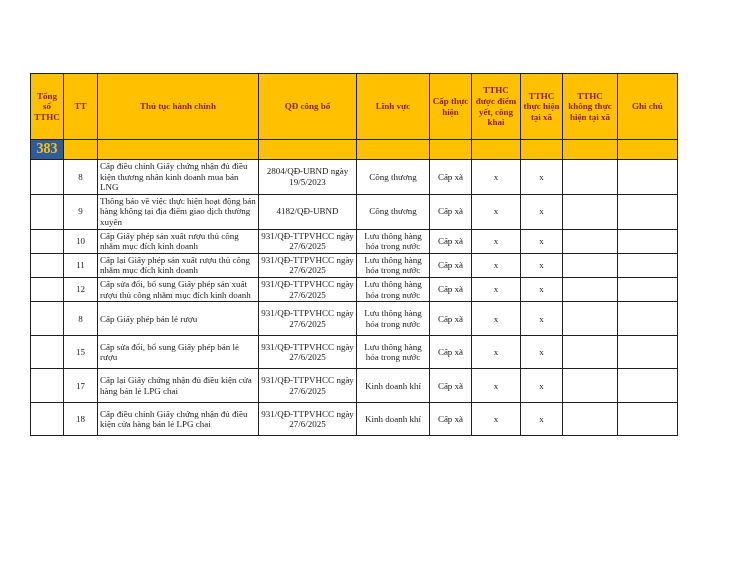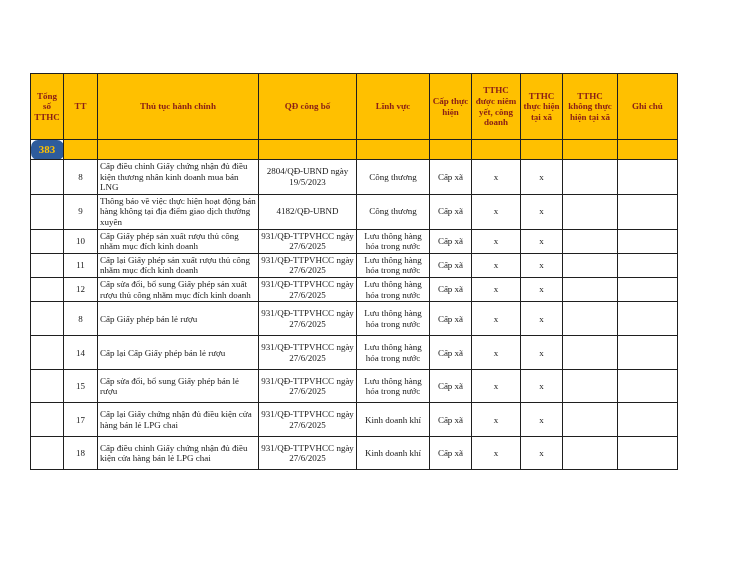--- a/index.html
+++ b/index.html
@@ -33,22 +33,21 @@
   tr.total-row td{
     background:var(--header-bg,#FFC000);
     height:17px;
     border:1.5px solid #1f1f1f;
   }
   tr.total-row td.total-cell{
     background:var(--total-bg,#2E5C9C);
     color:var(--total-text,#FFC000);
     font-weight:bold;
     text-align:center;
-    font-size:11px;
-    border-radius:7px;
+    font-size:14px;
   }
   tbody td{background:#ffffff;}
   td.c-blank{background:#ffffff;}
   td.c-tt{text-align:center;}
   td.c-name{text-align:left;}
   td.c-qd{text-align:center;}
   td.c-lv{text-align:center;}
   td.c-cap{text-align:center;}
   td.c-x{text-align:center;}
   td.c-gc{text-align:center;}
@@ -70,21 +69,21 @@
     <col style="width:60px">
   </colgroup>
   <thead>
     <tr class="head-row">
       <th>Tổng số TTHC</th>
       <th>TT</th>
       <th>Thủ tục hành chính</th>
       <th>QĐ công bố</th>
       <th>Lĩnh vực</th>
       <th>Cấp thực hiện</th>
-      <th>TTHC được niêm yết, công doanh</th>
+      <th>TTHC được điểm yết, công khai</th>
       <th>TTHC thực hiện tại xã</th>
       <th>TTHC không thực hiện tại xã</th>
       <th>Ghi chú</th>
     </tr>
     <tr class="total-row">
       <td class="total-cell">383</td>
       <td></td>
       <td></td>
       <td></td>
       <td></td>
@@ -161,32 +160,20 @@
     <td class="c-tt">8</td>
     <td class="c-name">Cấp Giấy phép bán lẻ rượu</td>
     <td class="c-qd">931/QĐ-TTPVHCC ngày 27/6/2025</td>
     <td class="c-lv">Lưu thông hàng hóa trong nước</td>
     <td class="c-cap">Cấp xã</td>
     <td class="c-x">x</td>
     <td class="c-x">x</td>
     <td class="c-x"></td>
     <td class="c-gc"></td>
   </tr>
-      <tr style="height: 34px;">
-    <td class="c-blank"></td>
-    <td class="c-tt">14</td>
-    <td class="c-name">Cấp lại Cấp Giấy phép bán lẻ rượu</td>
-    <td class="c-qd">931/QĐ-TTPVHCC ngày 27/6/2025</td>
-    <td class="c-lv">Lưu thông hàng hóa trong nước</td>
-    <td class="c-cap">Cấp xã</td>
-    <td class="c-x">x</td>
-    <td class="c-x">x</td>
-    <td class="c-x"></td>
-    <td class="c-gc"></td>
-  </tr>
       <tr style="height: 33px;">
     <td class="c-blank"></td>
     <td class="c-tt">15</td>
     <td class="c-name">Cấp sửa đổi, bổ sung Giấy phép bán lẻ rượu</td>
     <td class="c-qd">931/QĐ-TTPVHCC ngày 27/6/2025</td>
     <td class="c-lv">Lưu thông hàng hóa trong nước</td>
     <td class="c-cap">Cấp xã</td>
     <td class="c-x">x</td>
     <td class="c-x">x</td>
     <td class="c-x"></td>

